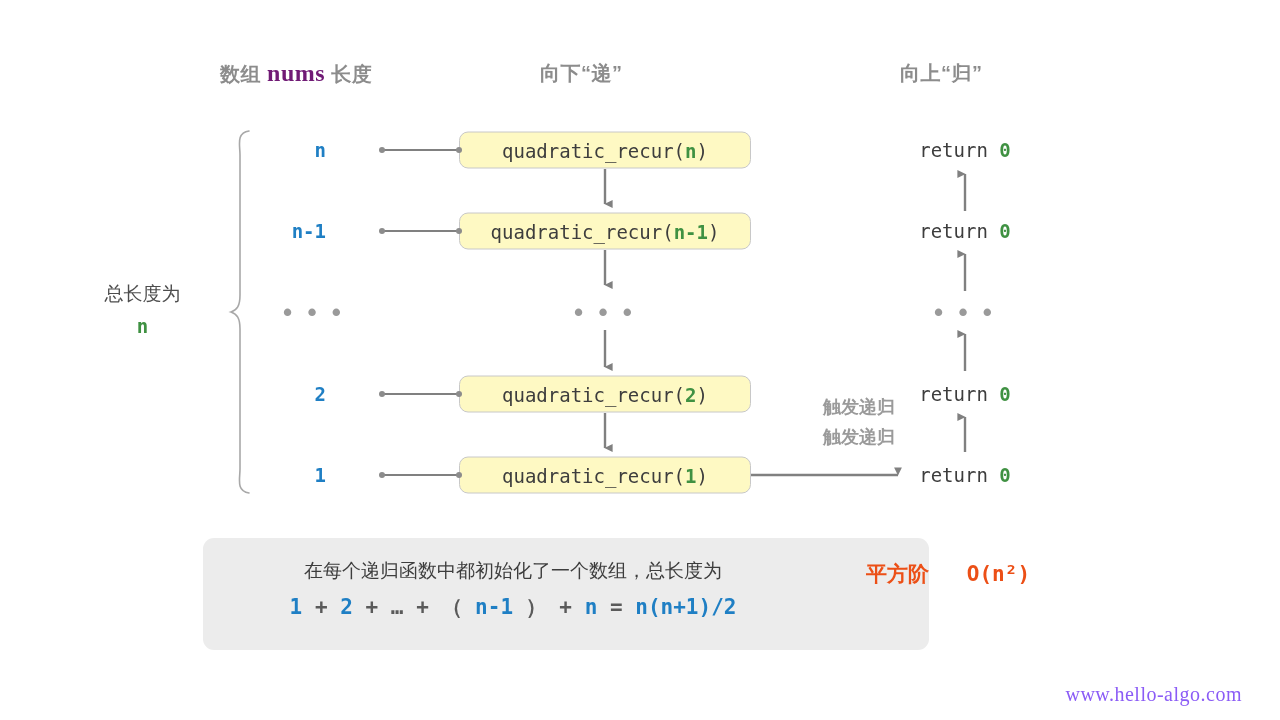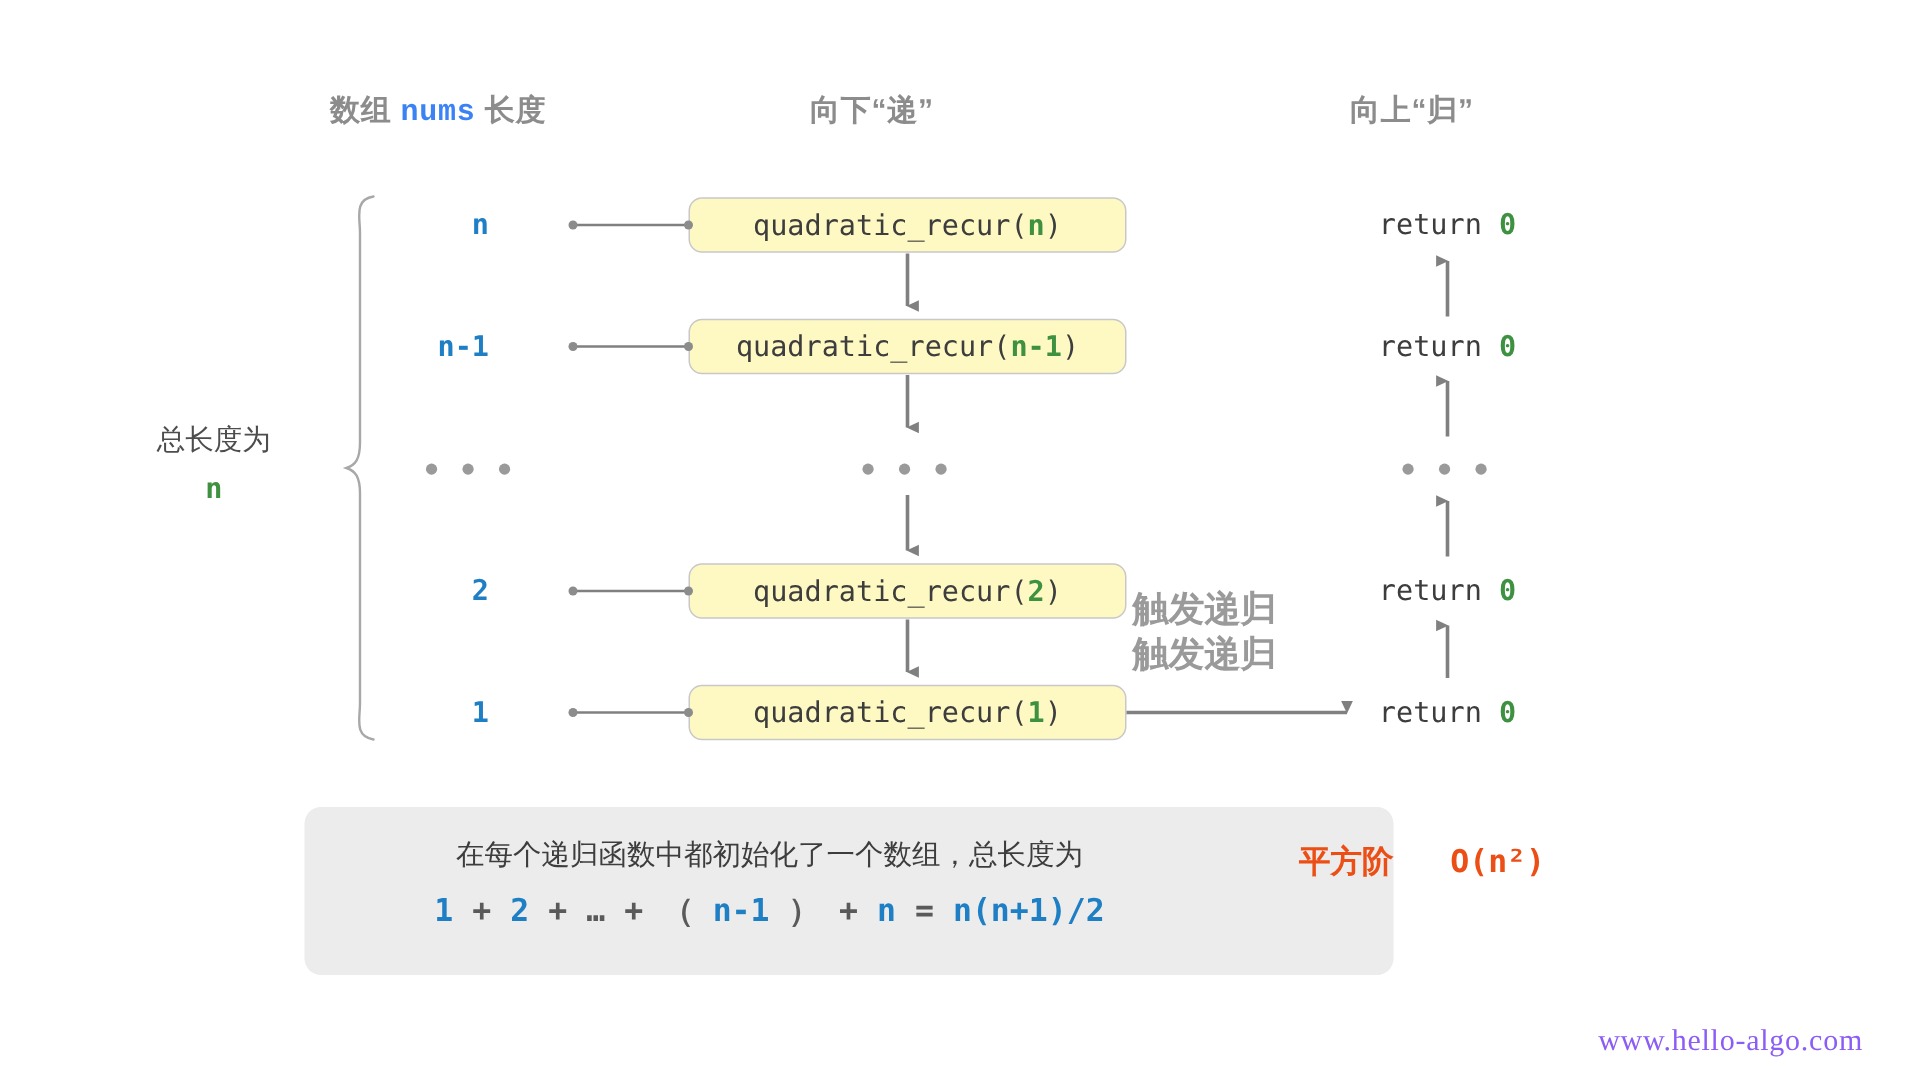--- a/index.html
+++ b/index.html
@@ -28,24 +28,24 @@
     color: #8c8c8c;
     font-weight: bold;
     font-size: 20px;
     white-space: nowrap;
     letter-spacing: 0.5px;
   }
   #hdr-array  { left: 220px; top: 60px; }
   #hdr-down   { left: 540px; top: 60px; }
   #hdr-up     { left: 900px; top: 60px; }
   .hdr-code {
-    color: #3b82f6;
-    font-family: Liberation Mono, monospace;
-    font-weight: bold;
-    font-size: 20px;
+    color: #701a75;
+    font-family: Liberation Serif, serif;
+    font-weight: bold;
+    font-size: 24px;
   }
 
   
   #depth-label {
     position: absolute;
     left: 60px;
     top: 278px;
     width: 165px;
     text-align: center;
     color: #4d4d4d;
@@ -113,24 +113,24 @@
     white-space: nowrap;
   }
   .ret-val { color: #3f9142; font-weight: bold; }
 
   
   #terminate-note {
     position: absolute;
     left: 755px;
     top: 392px;
     width: 140px;
-    text-align: left;
+    text-align: right;
     color: #9a9a9a;
     font-weight: bold;
-    font-size: 24px;
+    font-size: 18px;
     line-height: 30px;
     white-space: nowrap;
   }
 
   
   #summary-box {
     position: absolute;
     left: 203px;
     top: 538px;
     width: 726px;

